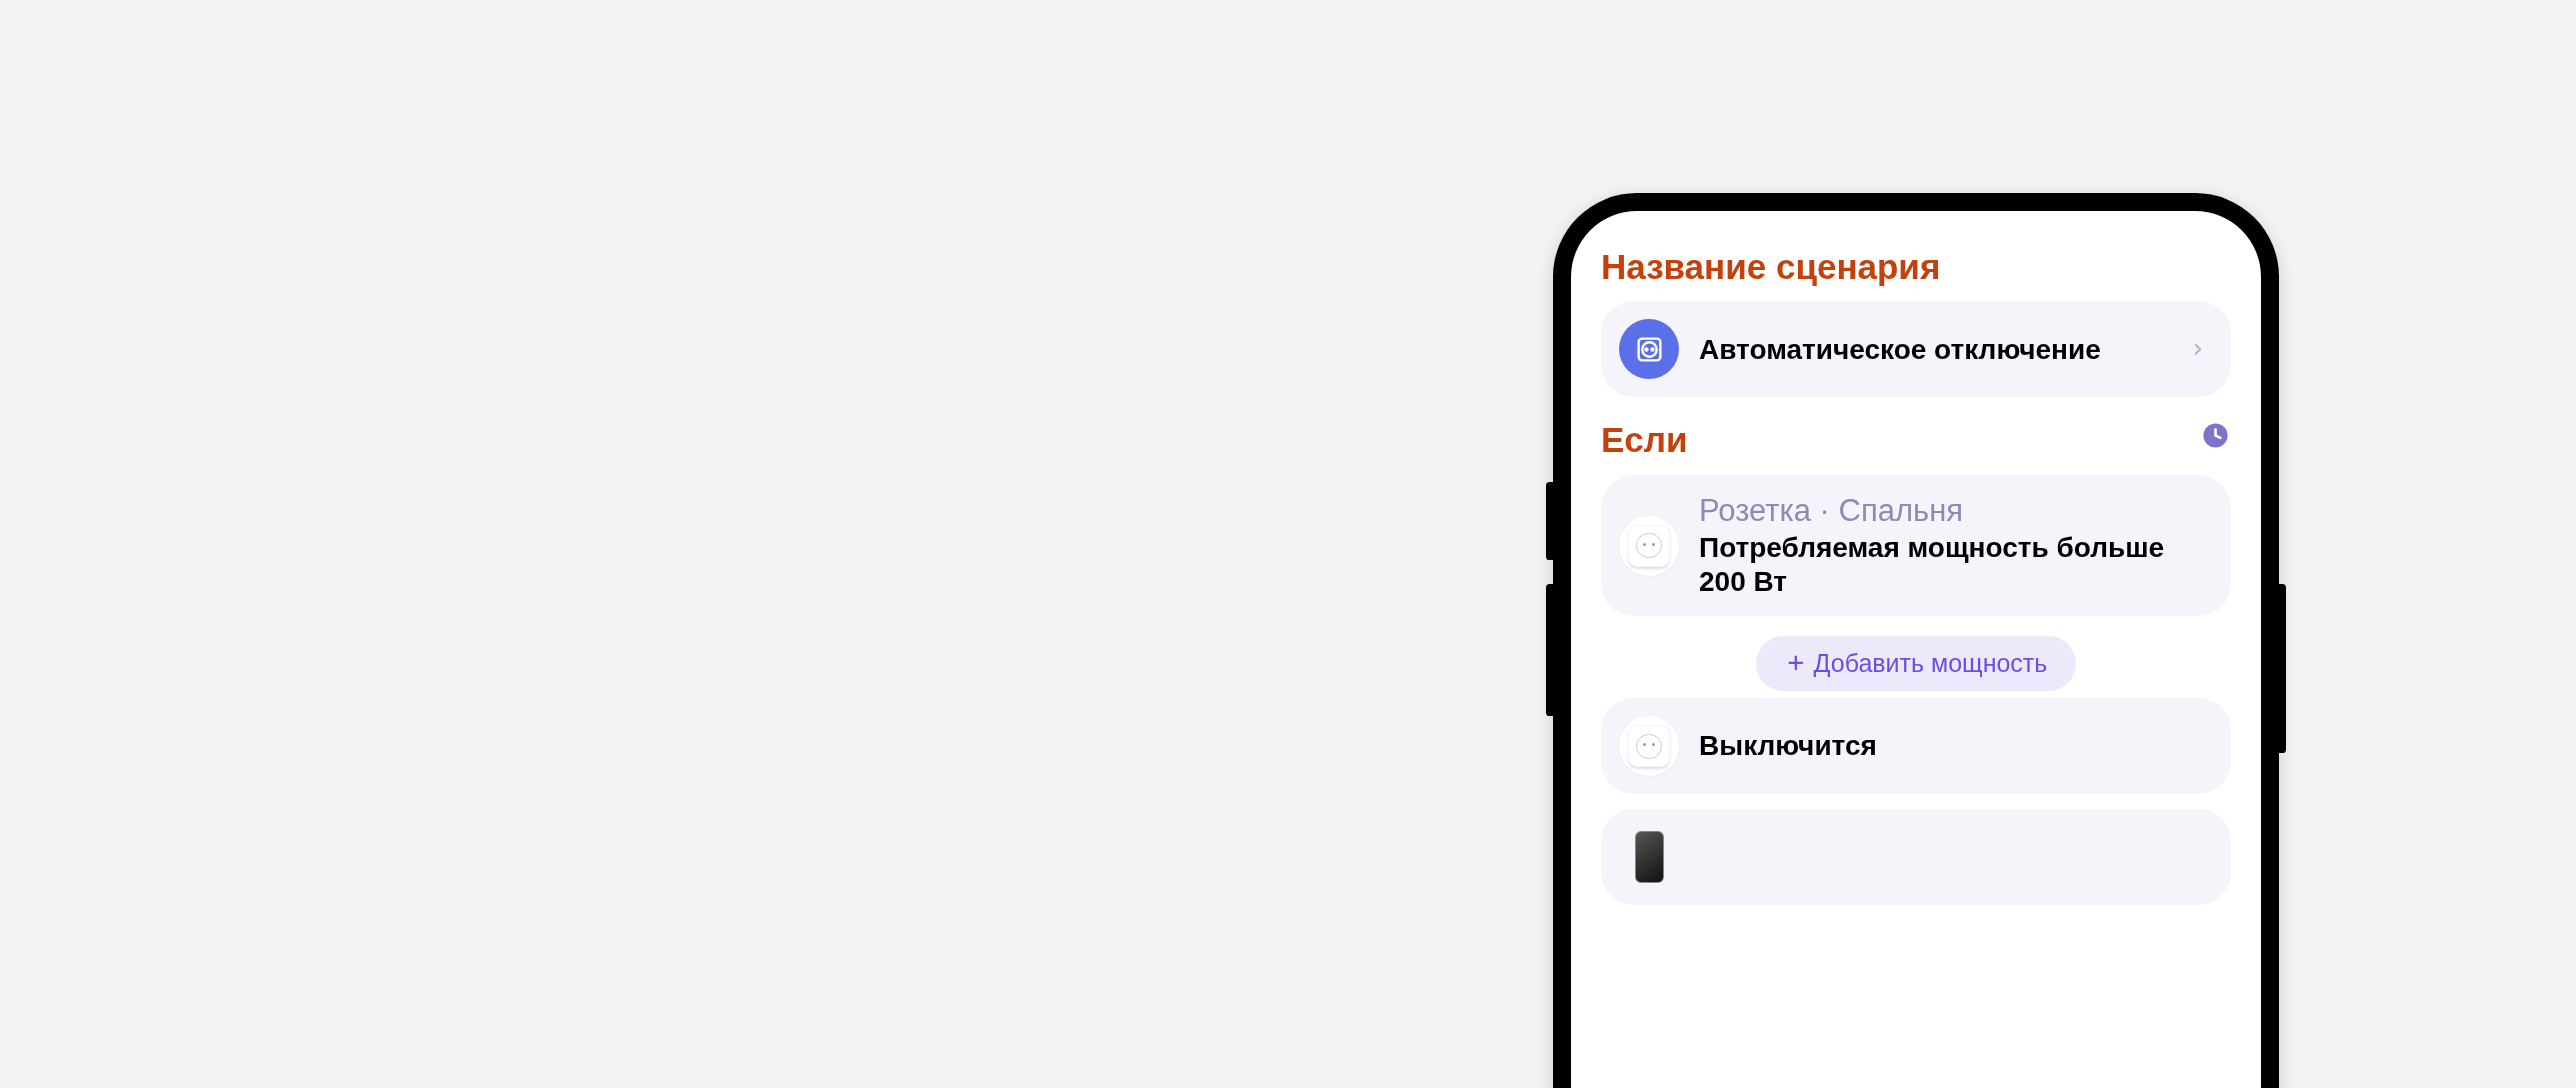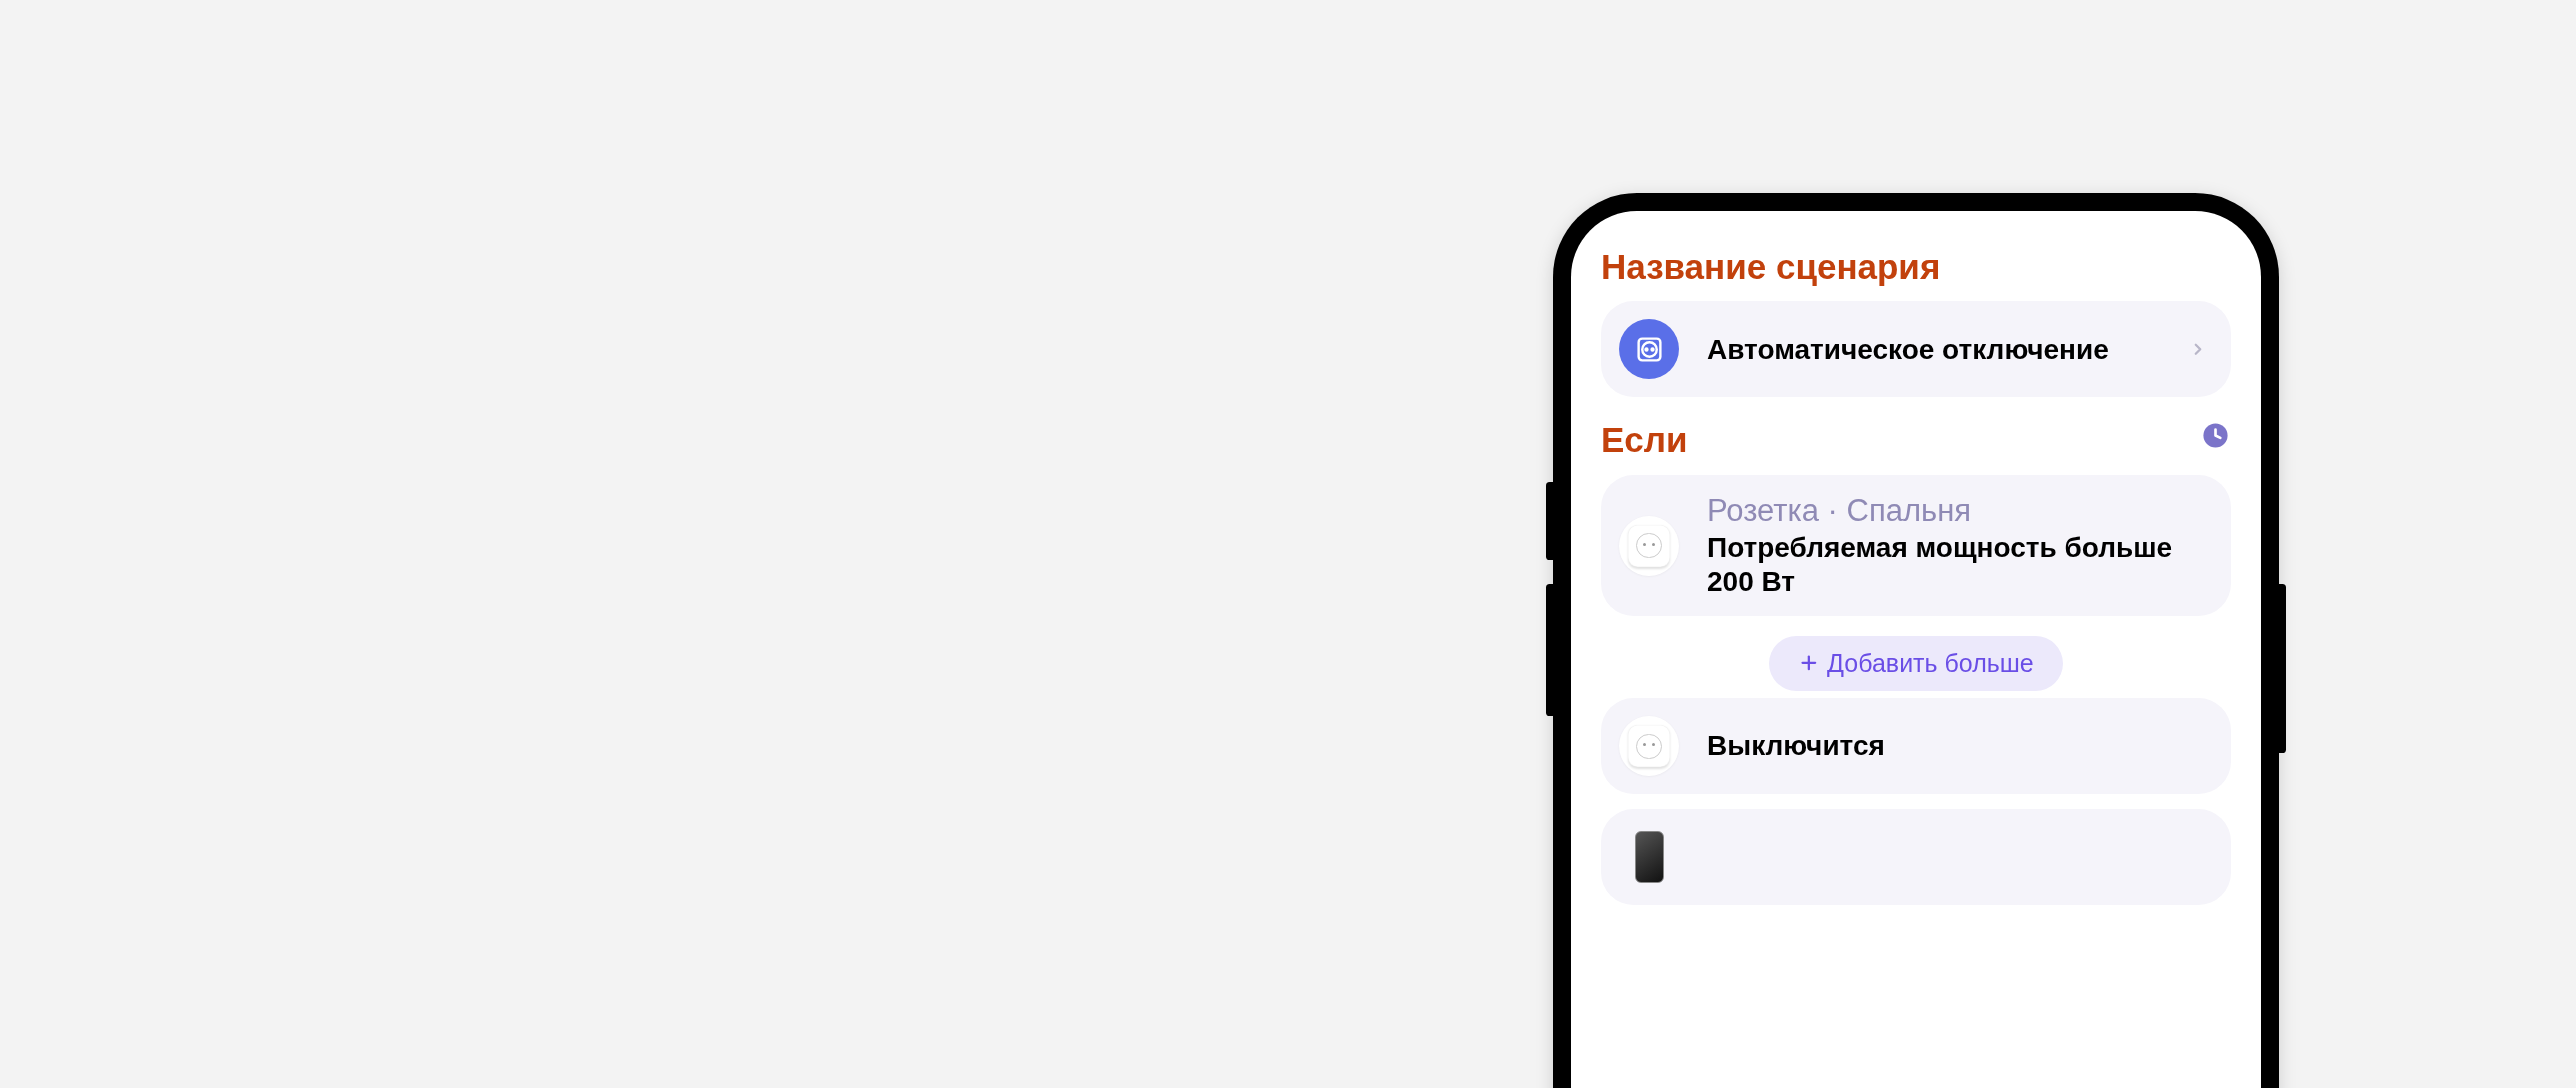--- a/index.html
+++ b/index.html
@@ -81,21 +81,21 @@
     display:flex;
     align-items:center;
     justify-content:center;
   }
   .card {
     background: #f5f4fa;
     border-radius: 32.5px;
     padding: 18px 24px 18px 18px;
     display: flex;
     align-items: center;
-    gap: 28px;
+    gap: 20px;
     margin-bottom: 14.4px;
   }
   .icon-box {
     width: 60px;
     height: 60px;
     border-radius: 50%;
     flex-shrink: 0;
     display: flex;
     align-items: center;
     justify-content: center;
@@ -223,21 +223,21 @@
         <div class="card-title">Потребляемая мощность больше 200 Вт</div>
       </div>
     </div>
 
     <div class="add-row">
       <button class="add-btn">
         <svg width="21.7" height="21.7" viewBox="0 0 24 24" fill="none" stroke="currentColor" stroke-width="2.5" stroke-linecap="round">
           <line x1="12" y1="5" x2="12" y2="19"></line>
           <line x1="5" y1="12" x2="19" y2="12"></line>
         </svg>
-        <span>Добавить больше</span>
+        <span>Добавить мощность</span>
       </button>
     </div>
 
 
     <div class="card">
       <div class="icon-box white">
         <div class="socket-img">
             <div class="pin p1"></div>
             <div class="pin p2"></div>
           </div>

